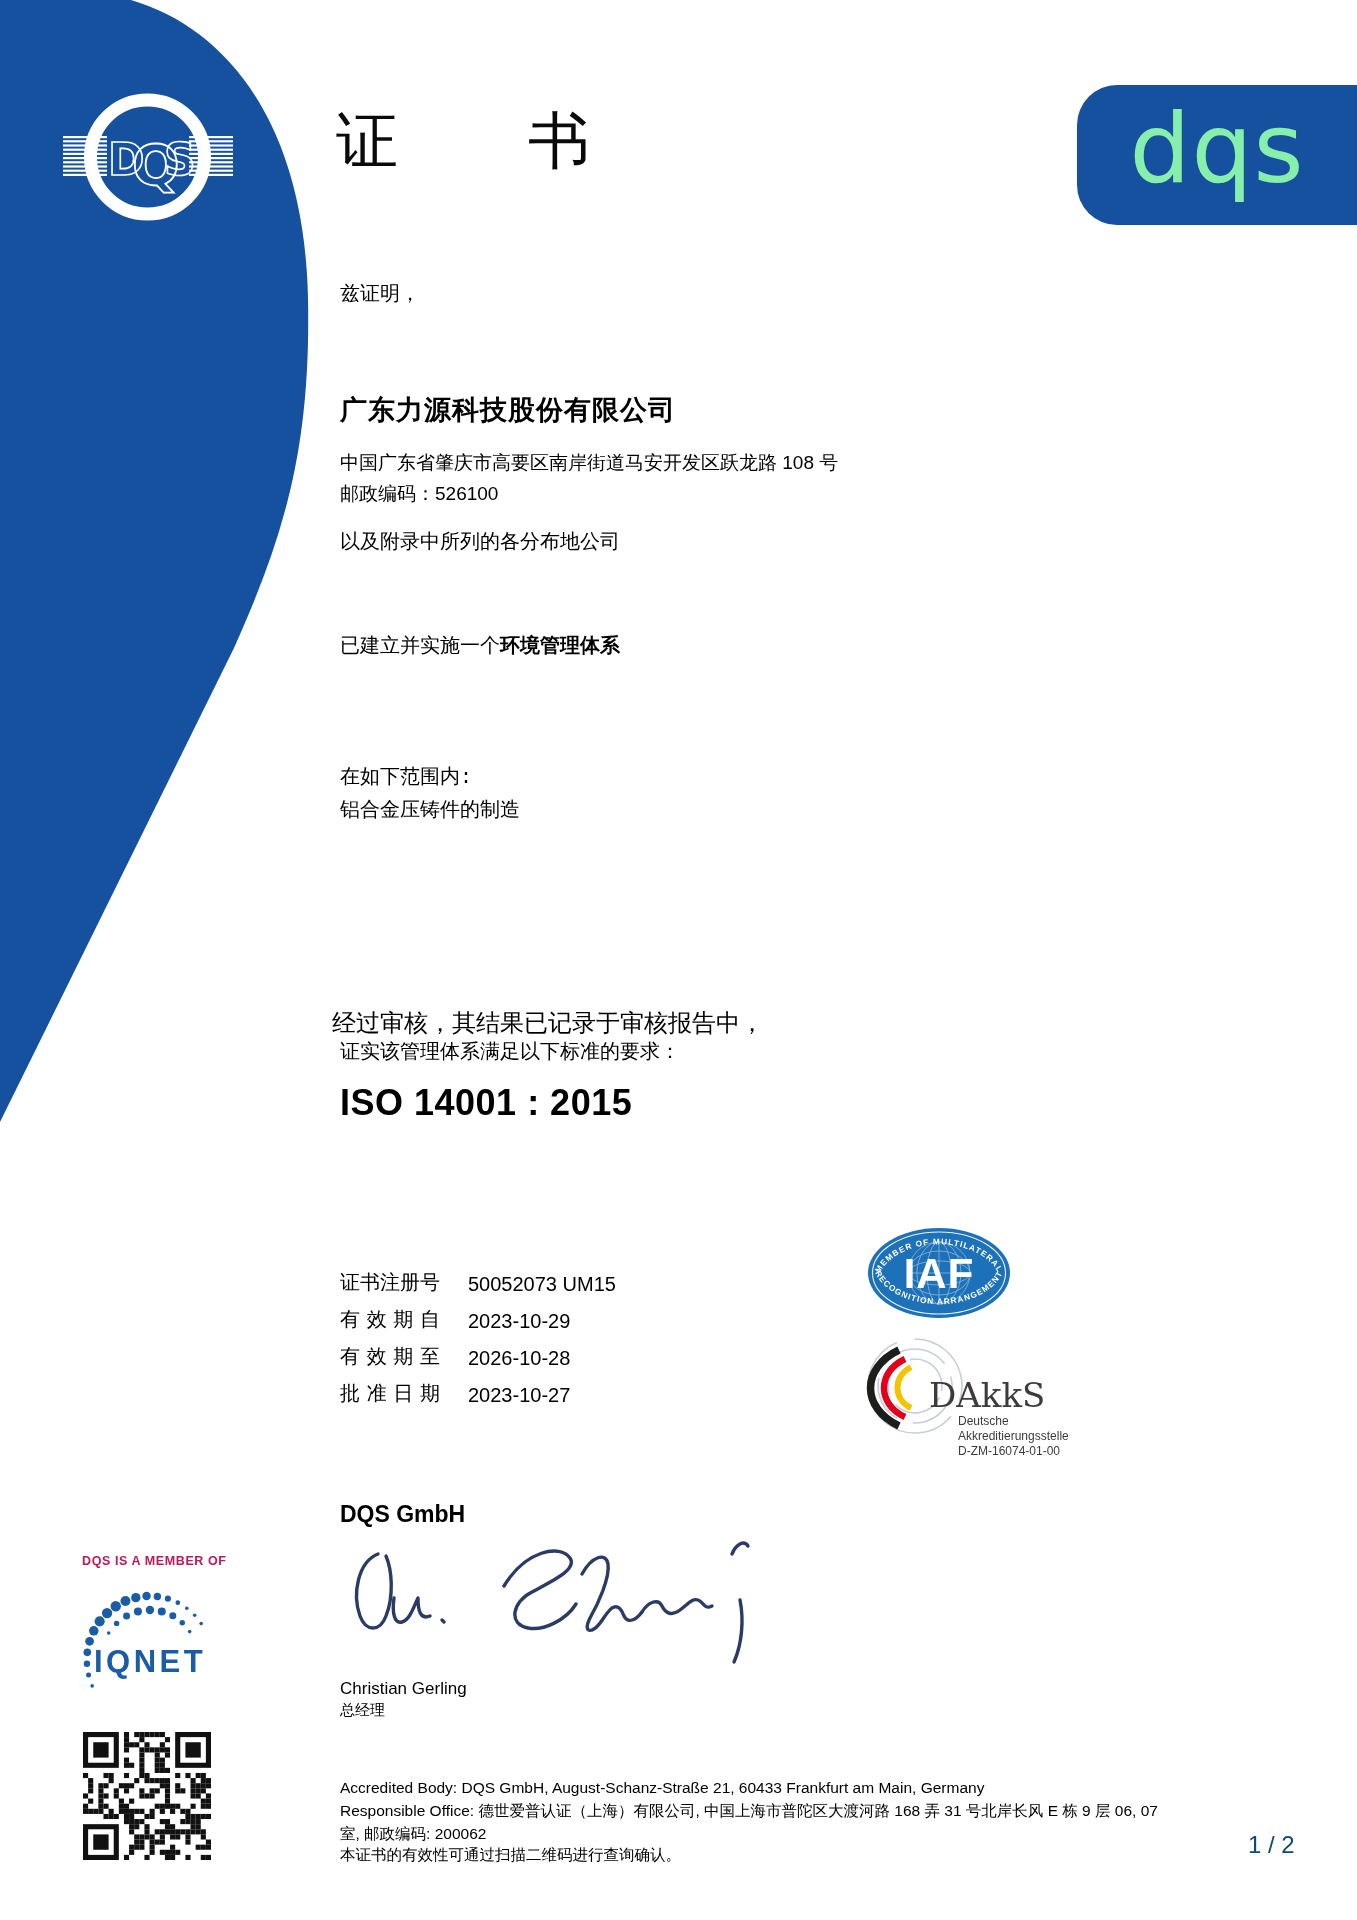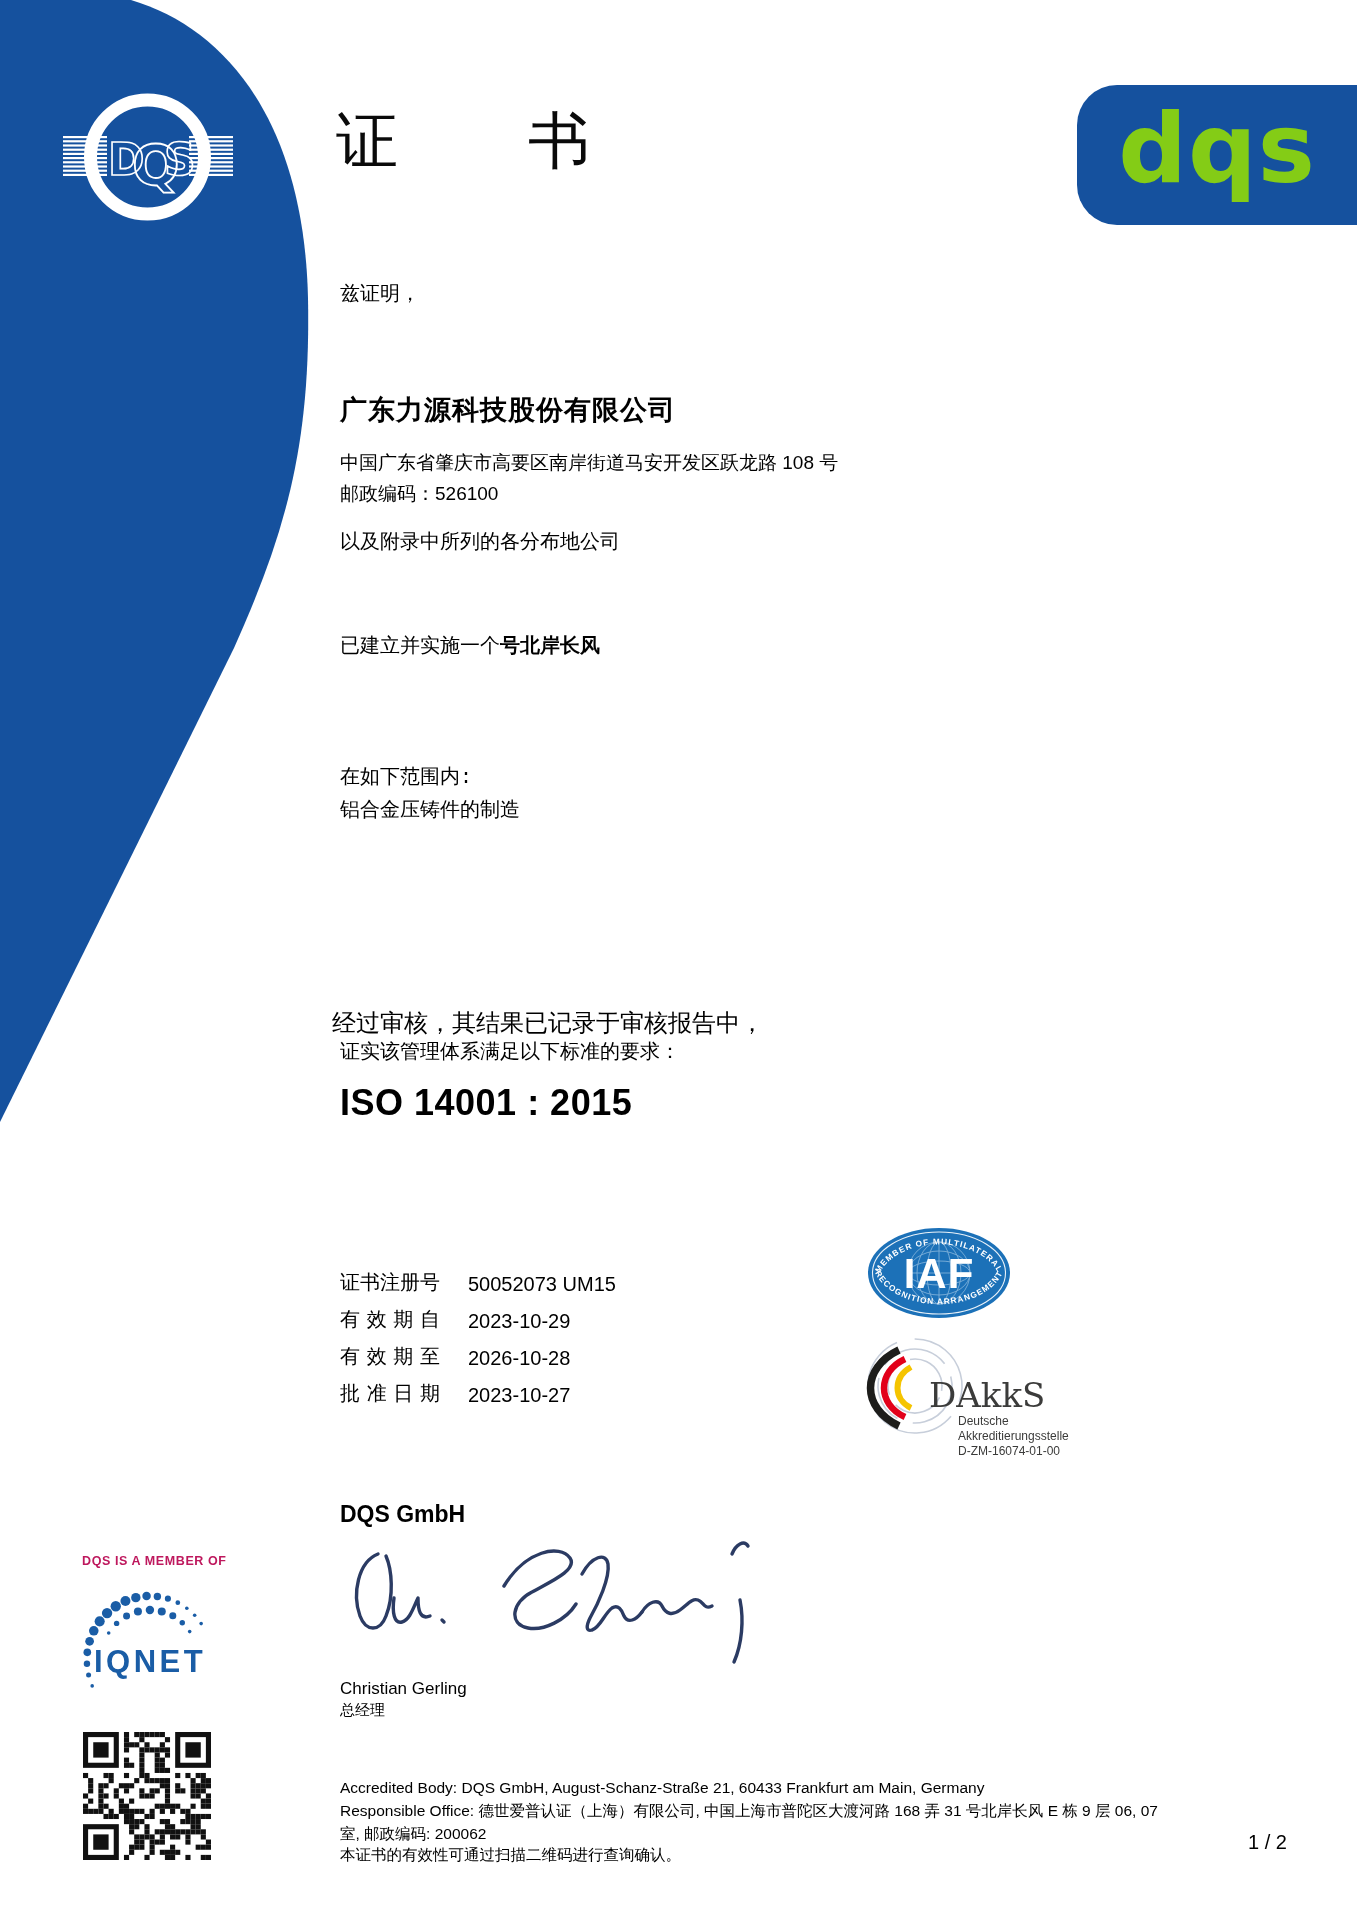--- a/index.html
+++ b/index.html
@@ -5,21 +5,21 @@
   html,body{margin:0;padding:0;background:#e8e8e8;}
   .page{position:relative;width:1357px;height:1920px;background:#ffffff;margin:0 auto;overflow:hidden;
         font-family:"Liberation Sans","DejaVu Sans",sans-serif;color:#000;}
   .abs{position:absolute;}
   .serif{font-family:Liberation Mono, monospace;}
   .sans{font-family:"Liberation Sans","DejaVu Sans",sans-serif;}
 
   .cert-title{left:336px;top:112px;font-size:62px;line-height:1.1;letter-spacing:2px;color:#0a0a0a;}
   .dqs-box{left:1077px;top:85px;width:280px;height:140px;background:#15519E;
            border-radius:40px 0 0 40px;display:flex;align-items:center;justify-content:center;}
-  .dqs-word{color:#84cc16;font-size:96px;font-weight:bold;line-height:1;letter-spacing:1px;
+  .dqs-word{color:#86efac;font-size:96px;font-weight:normal;line-height:1;letter-spacing:1px;
             transform:translateY(-6px);font-family:"DejaVu Sans","Liberation Sans",sans-serif;}
 
   .salutation{left:340px;top:280px;font-size:20px;}
   .company-name{left:340px;top:392px;font-size:27px;font-weight:bold;letter-spacing:1px;}
   .addr1{left:340px;top:450px;font-size:19px;}
   .addr2{left:340px;top:481px;font-size:19px;}
   .appendix{left:340px;top:528px;font-size:20px;}
   .statement{left:340px;top:632px;font-size:20px;}
   .statement b{font-weight:bold;}
   .scope-intro{left:340px;top:763px;font-size:20px;}
@@ -33,21 +33,21 @@
   .detail-label{width:100px;text-align:justify;text-align-last:justify;}
   .detail-value{margin-left:28px;font-family:"Liberation Sans","DejaVu Sans",sans-serif;}
 
   .issuer-org{left:340px;top:1501px;font-size:23px;font-weight:bold;}
   .signer-name{left:340px;top:1679px;font-size:17px;}
   .signer-title{left:340px;top:1701px;font-size:15px;text-align:right;}
 
   .member-caption{left:82px;top:1554px;font-size:12.5px;font-weight:bold;letter-spacing:0.6px;color:#be185d;}
 
   .footer{left:340px;top:1776px;font-size:15.5px;line-height:23px;width:860px;}
-  .page-num{left:1248px;top:1831px;font-size:20px;color:#000000;text-align:center;}
+  .page-num{left:1248px;top:1831px;font-size:24px;color:#0c4a6e;text-align:center;}
 
   svg text{user-select:none;}
 </style>
 </head>
 <body>
 
 <div class="page">
 
   <svg class="abs" style="left:0;top:0;" width="340" height="1160" viewBox="0 0 340 1160" aria-hidden="true">
     <path d="M0 0 L131 0 C226 28 304 122 308 298 C311 448 284 536 234 648 L0 1122 Z" fill="#15519E"></path>
@@ -91,21 +91,21 @@
     <span class="dqs-word">dqs</span>
   </div>
 
   <div class="abs salutation serif">兹证明，</div>
   <div class="abs company-name serif">广东力源科技股份有限公司</div>
   <div class="abs addr1 sans">中国广东省肇庆市高要区南岸街道马安开发区跃龙路 108 号</div>
   <div class="abs addr2 sans">邮政编码：526100</div>
   <div class="abs appendix serif">以及附录中所列的各分布地公司</div>
 
   <div class="abs statement serif">
-    <span>已建立并实施一个</span><b>号北岸长风</b>
+    <span>已建立并实施一个</span><b>环境管理体系</b>
   </div>
 
   <div class="abs scope-intro serif">在如下范围内:</div>
   <div class="abs scope-text sans">铝合金压铸件的制造</div>
 
   <div class="abs audit1 serif">经过审核，其结果已记录于审核报告中，</div>
   <div class="abs audit2 serif">证实该管理体系满足以下标准的要求：</div>
 
   <div class="abs standard sans">ISO 14001 : 2015</div>
 

